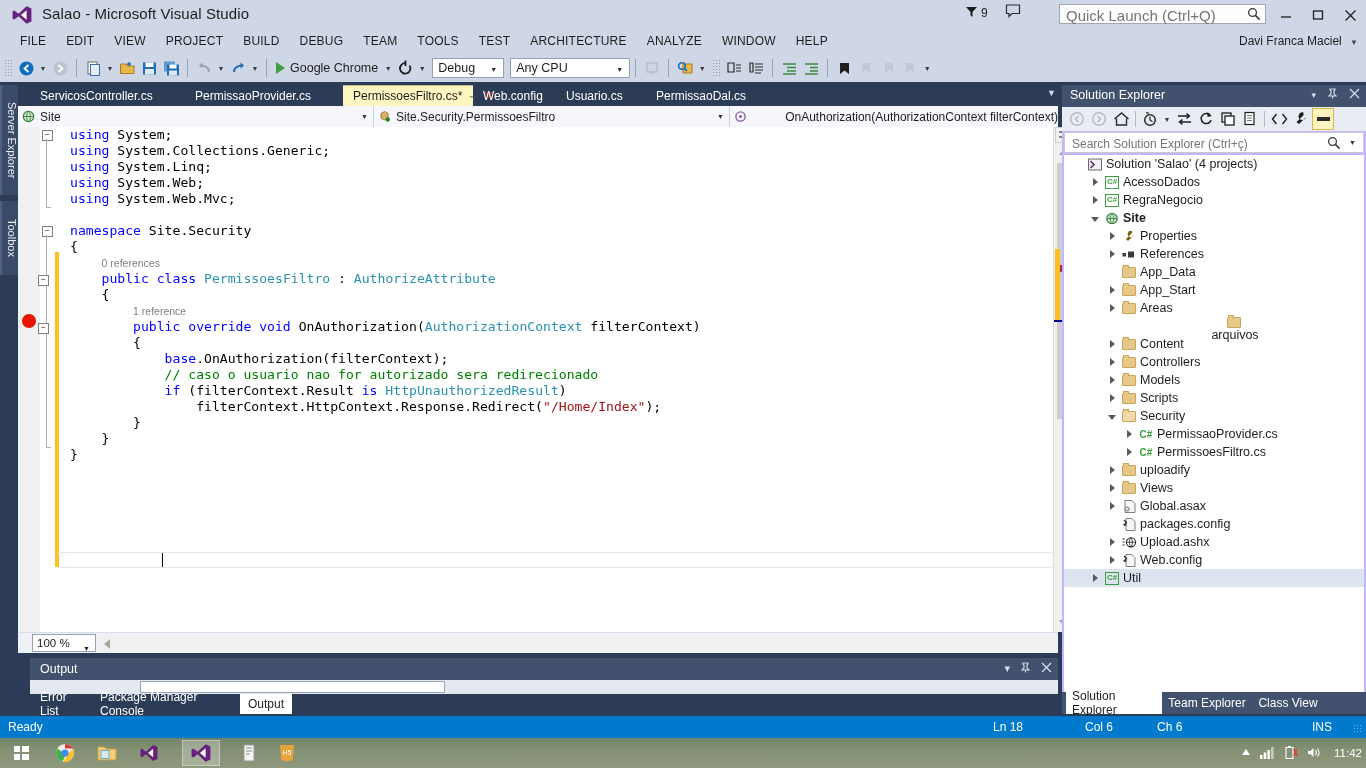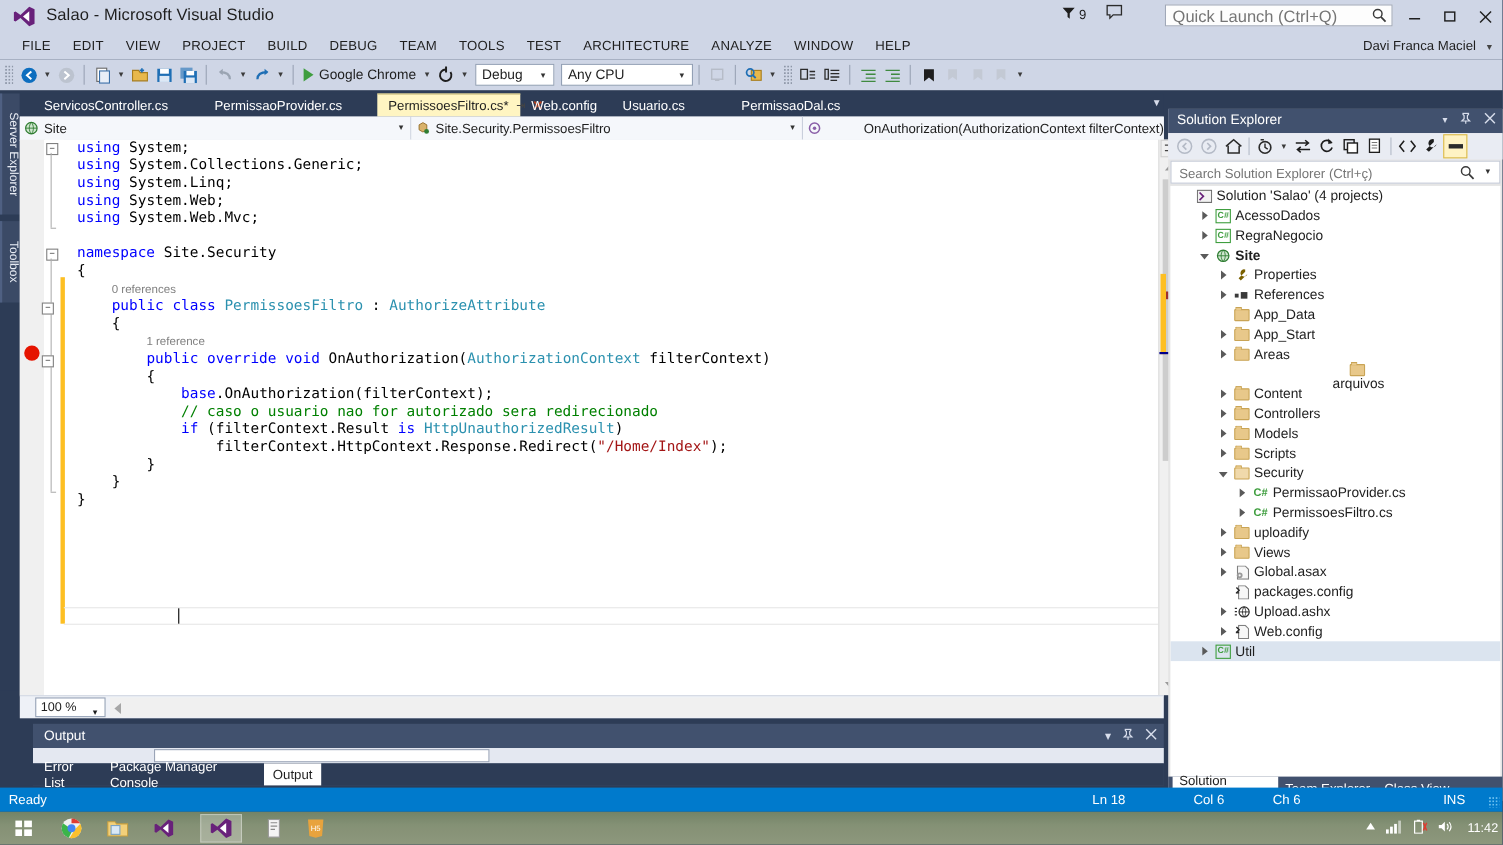--- a/index.html
+++ b/index.html
@@ -297,22 +297,22 @@
   }
   .out-tab {
     position: absolute; top: 0; height: 20px;
     font-size: 12px; color: #ffffff;
     display: flex; align-items: center; padding: 0 8px; box-sizing: border-box;
   }
   .out-tab.active { background: #ffffff; color: #1e1e1e; }
 
   
   .solexp {
-    position: absolute; left: 1062px; top: 99px; width: 304px; height: 629px;
-    background: #e5e5e5;
+    position: absolute; left: 1062px; top: 85px; width: 304px; height: 629px;
+    background: #c4b5fd;
   }
   .se-header {
     position: absolute; left: 0; top: 0; width: 304px; height: 22px;
     background: #41516e;
   }
   .se-title {
     position: absolute; left: 8px; top: 3px; font-size: 12.5px; color: #ffffff;
   }
   .se-hdr-btns {
     position: absolute; right: 6px; top: 3px;
@@ -685,21 +685,21 @@
         <span>PermissoesFiltro.cs*</span>
         <span class="pin">⇥</span>
         <span class="xclose">✕</span>
       </div>
       <div class="ed-tab" style="left: 455px; width: 83px;">
         <span>Web.config</span>
       </div>
       <div class="ed-tab" style="left: 538px; width: 90px;">
         <span>Usuario.cs</span>
       </div>
-      <div class="ed-tab" style="left: 628px; width: 128px; justify-content: flex-end;">
+      <div class="ed-tab" style="left: 628px; width: 128px;">
         <span>PermissaoDal.cs</span>
       </div>
       <div class="tabstrip-right">▼</div>
     </div>
 
   <div class="navbar">
     <div class="nav-combo" style="left:0; width:356px;">
       <span class="nav-icon">
         <svg width="13" height="13" viewBox="0 0 13 13">
           <circle cx="6.5" cy="6.5" r="5.2" fill="#cfe6cf" stroke="#2f7d32" stroke-width="1.1"></circle>

